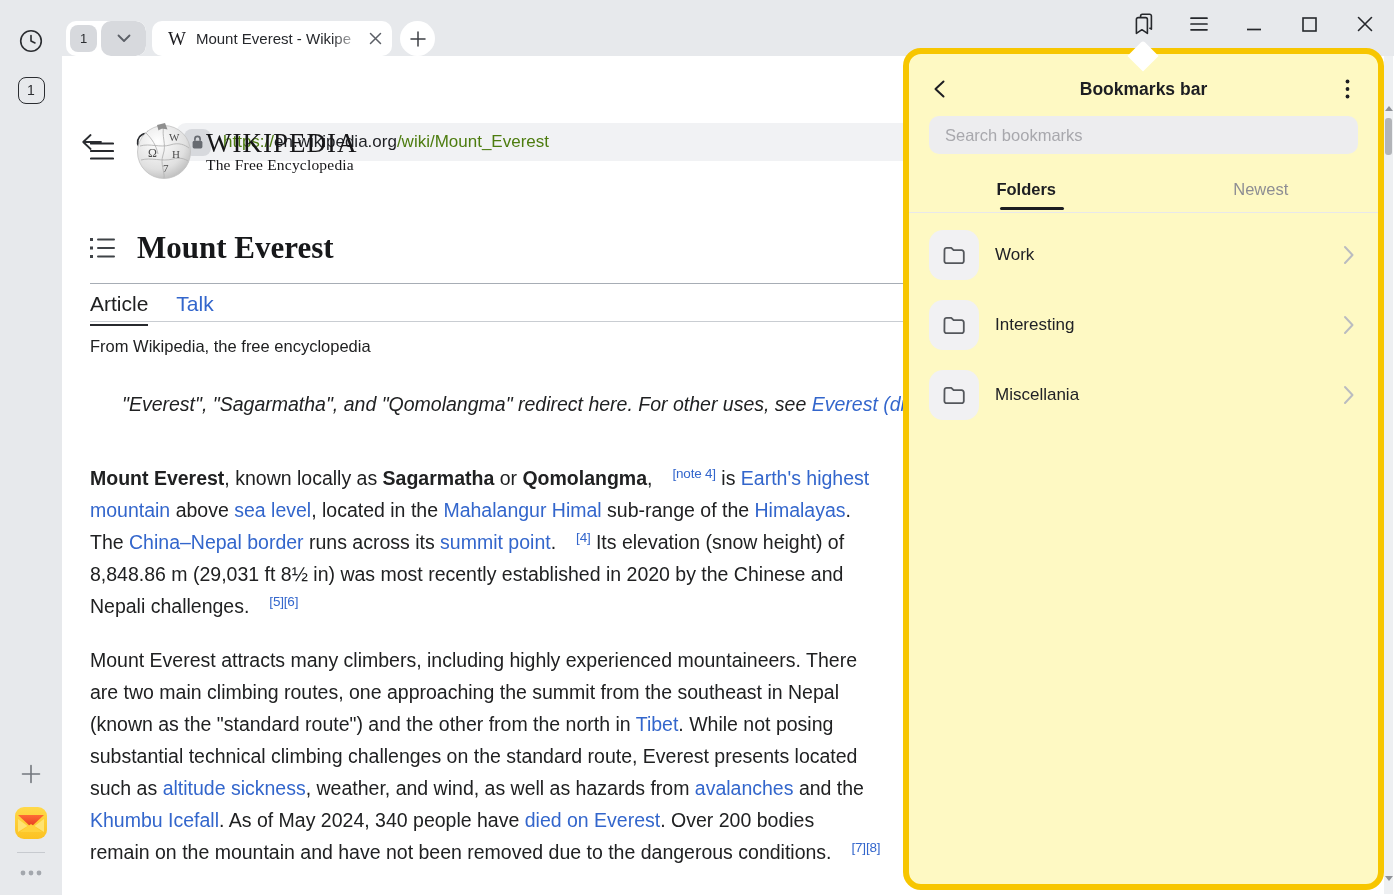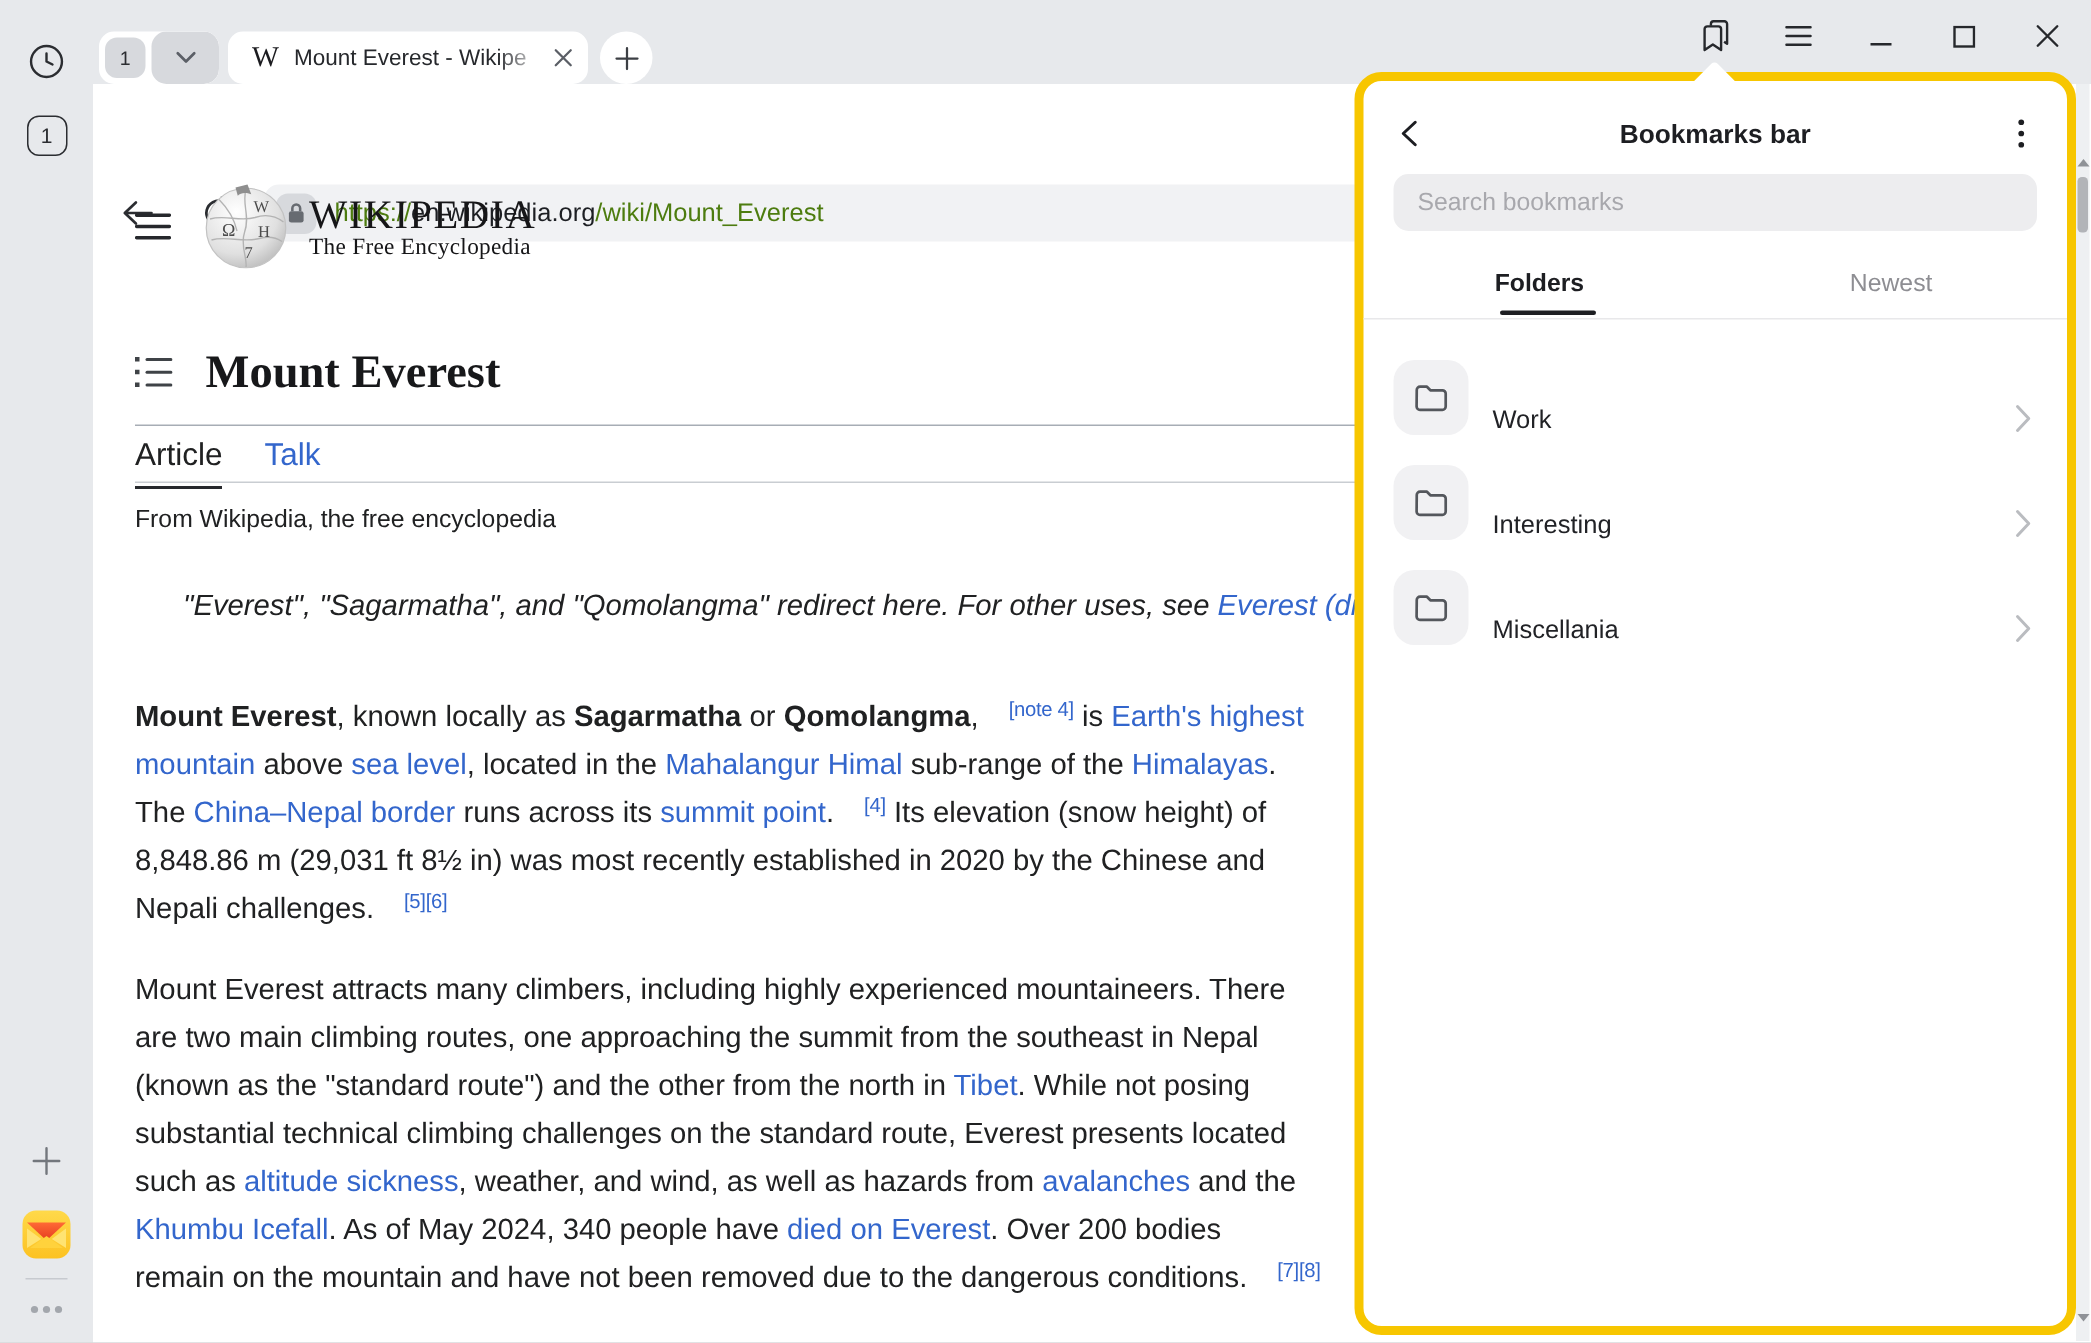--- a/index.html
+++ b/index.html
@@ -69,38 +69,38 @@
 
   
   .scrollbar{position:absolute;left:1384px;top:56px;width:9px;height:838px;background:#eef0f2;}
   .sb-thumb{position:absolute;left:1px;top:62px;width:7px;height:37px;background:#b2b4b8;border-radius:3px;}
   .sb-up{position:absolute;left:0;top:50px;width:9px;height:8px;display:flex;justify-content:center;}
   .sb-down{position:absolute;left:0;top:820px;width:9px;height:8px;display:flex;justify-content:center;}
   .tri-up{width:0;height:0;border-left:4px solid transparent;border-right:4px solid transparent;border-bottom:5px solid #8f9297;}
   .tri-down{width:0;height:0;border-left:4px solid transparent;border-right:4px solid transparent;border-top:5px solid #8f9297;}
 
   
-  .panel{position:absolute;left:903px;top:48px;width:481px;height:842px;background:#ffffff;
+  .panel{position:absolute;left:903px;top:48px;width:481px;height:842px;background:#fef9c3;
     border:6px solid var(--yellow);border-radius:18px;z-index:50;}
   .notch{position:absolute;left:1132px;top:45px;width:22px;height:22px;background:#fff;transform:rotate(45deg);border-radius:3px 0 0 0;z-index:60;}
   .p-head{position:absolute;left:0;top:14px;width:100%;height:42px;}
   .p-title{position:absolute;left:0;top:0;width:100%;height:42px;line-height:42px;text-align:center;font-size:17.5px;font-weight:700;color:#1d1e22;}
   .p-back{position:absolute;left:14px;top:4px;width:34px;height:34px;display:flex;align-items:center;justify-content:center;}
   .p-kebab{position:absolute;right:14px;top:4px;width:34px;height:34px;display:flex;align-items:center;justify-content:center;}
   .p-search{position:absolute;left:20px;top:62px;width:429px;height:38px;background:#ededef;border:none;border-radius:10px;
     font-family:"Liberation Sans", sans-serif;font-size:16.5px;color:#26282c;padding:0 16px;outline:none;}
   .p-search::placeholder{color:#a8a8ad;}
   .p-tabs{position:absolute;left:0;top:112px;width:100%;height:47px;display:flex;}
   .p-tab{flex:1;display:flex;align-items:center;justify-content:center;font-size:16.5px;}
   .p-tab.active{font-weight:700;color:#1d1e22;}
   .p-tab.idle{color:#8e8e93;}
   .p-tabs-rule{position:absolute;left:0;top:158px;width:100%;height:1px;background:#e8e8ea;}
   .p-underline{position:absolute;left:91px;top:153px;width:64px;height:3px;background:#1d1e22;border-radius:2px;}
   .p-list{position:absolute;left:0;top:166px;width:100%;}
-  .folder-row{height:70px;display:flex;align-items:flex-end;padding:0 20px;}
+  .folder-row{height:70px;display:flex;align-items:center;padding:0 20px;}
   .folder-tile{width:50px;height:50px;background:#f1f1f3;border-radius:14px;display:flex;align-items:center;justify-content:center;margin-right:16px;}
   .folder-label{flex:1;font-size:17px;color:#212226;}
 
   svg{display:block;}
 </style>
 </head>
 <body>
 
 <div class="window">
 

